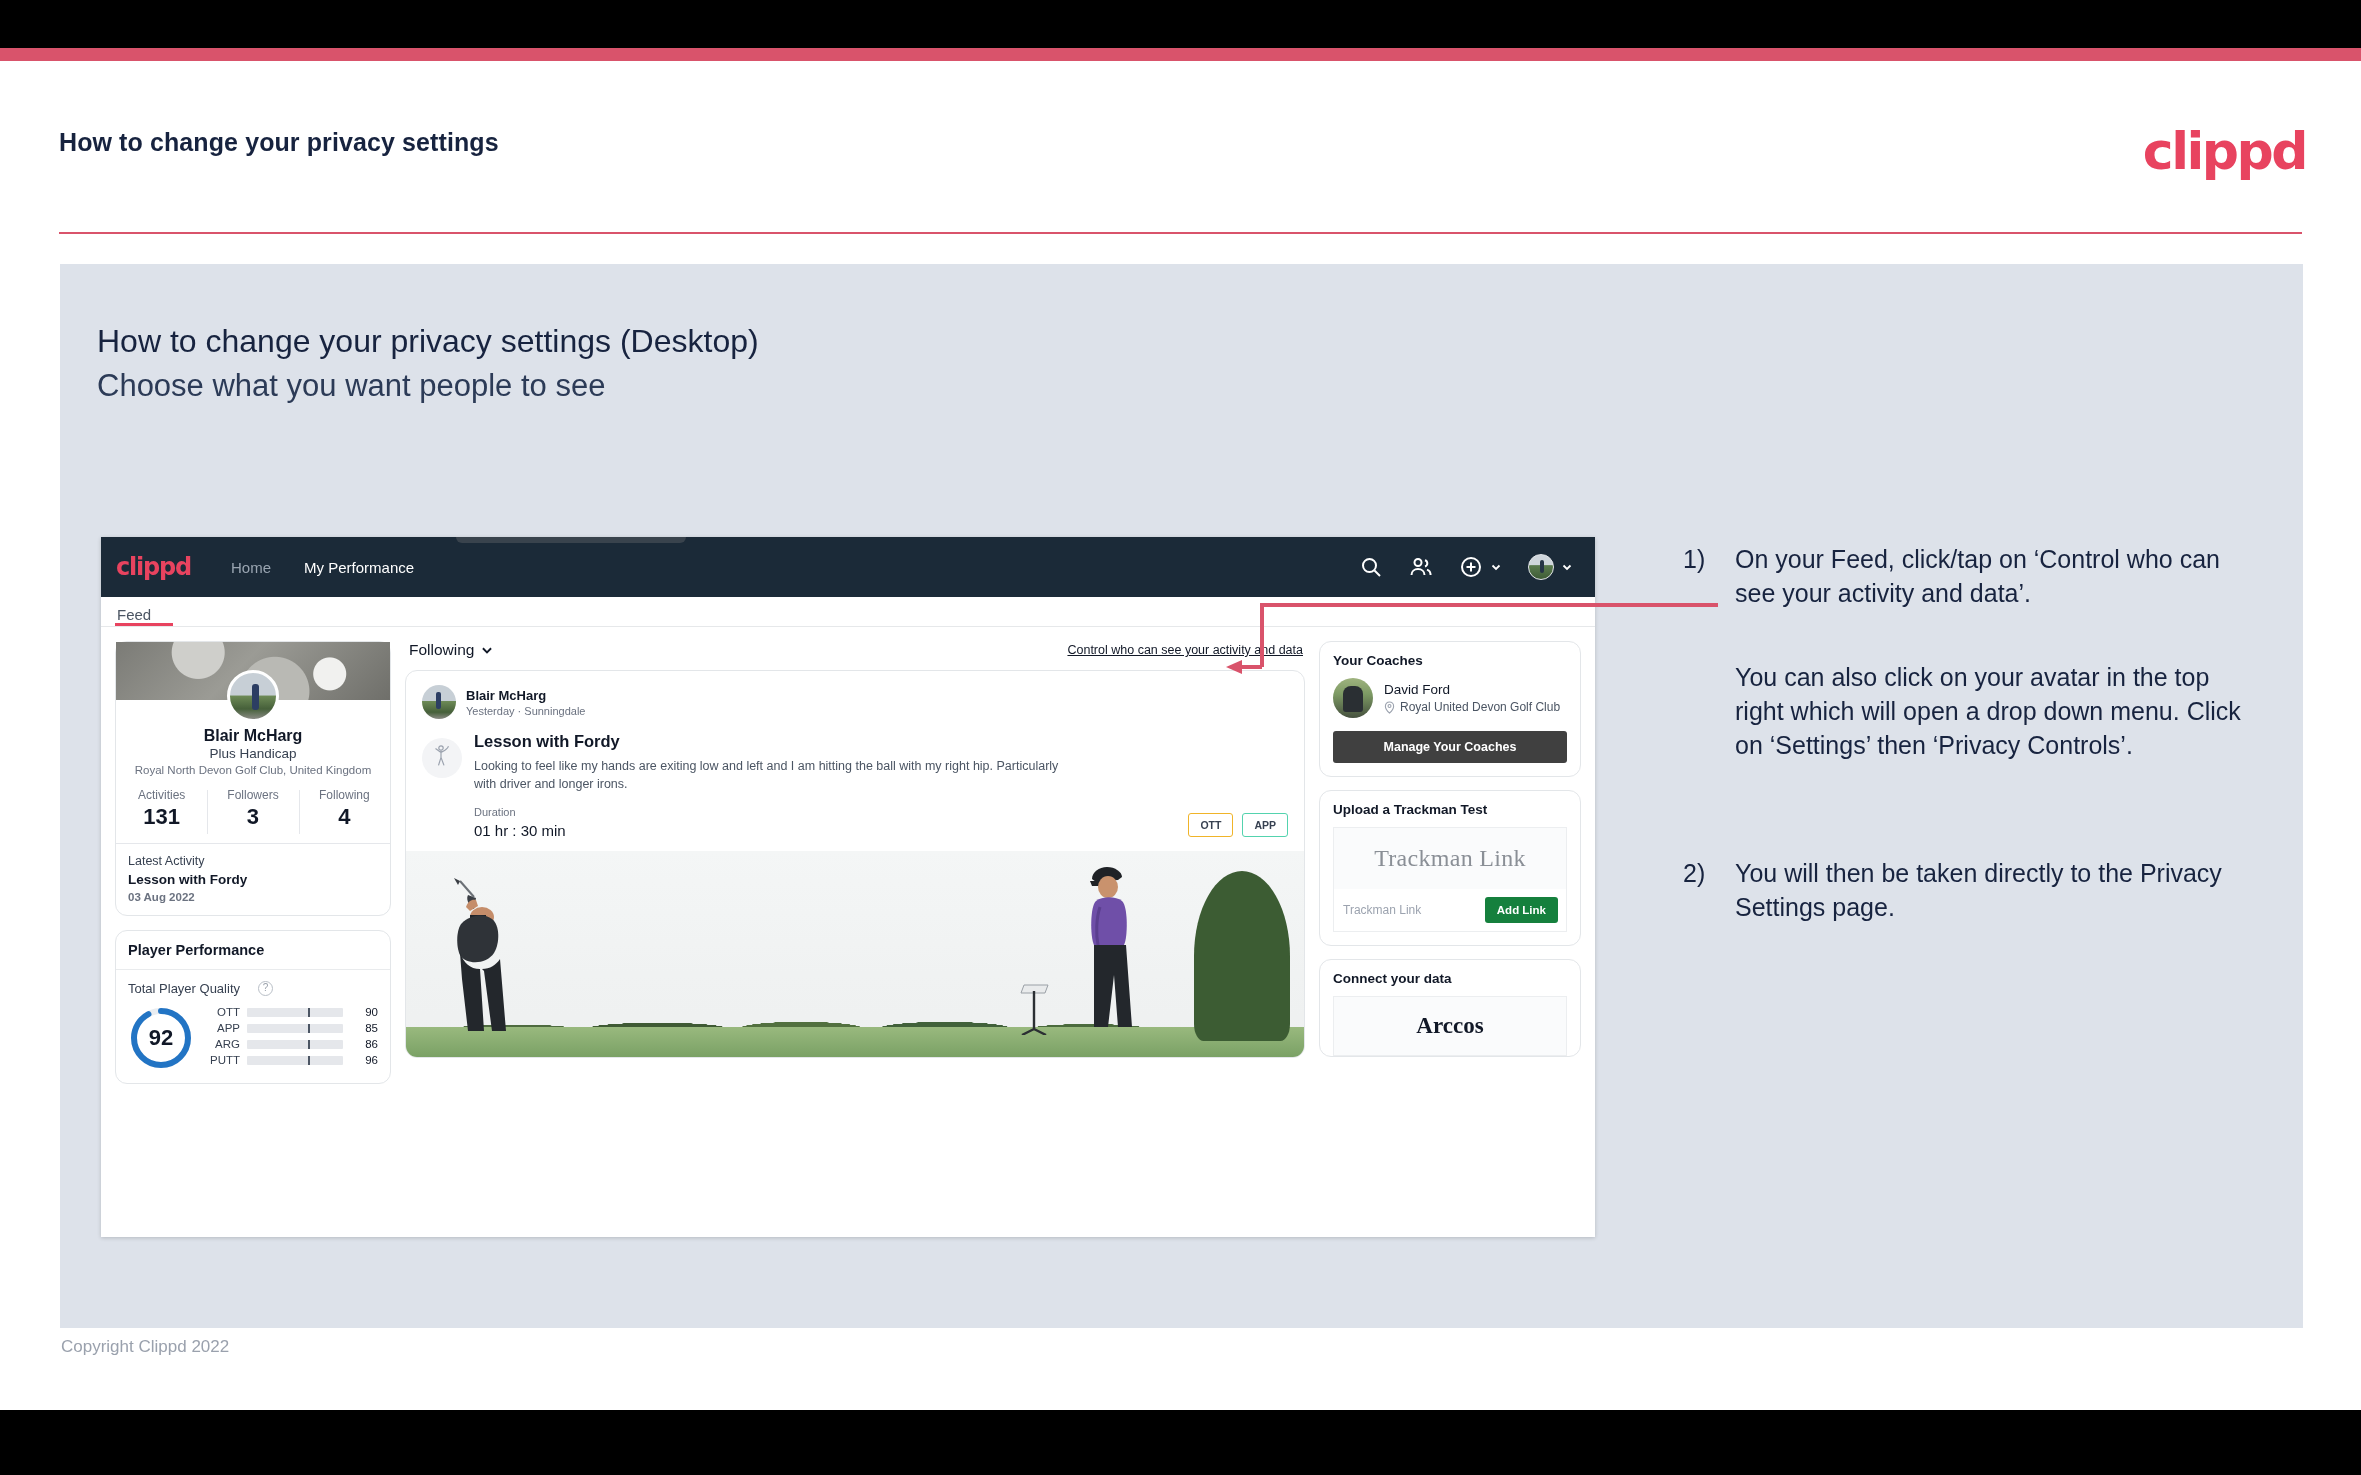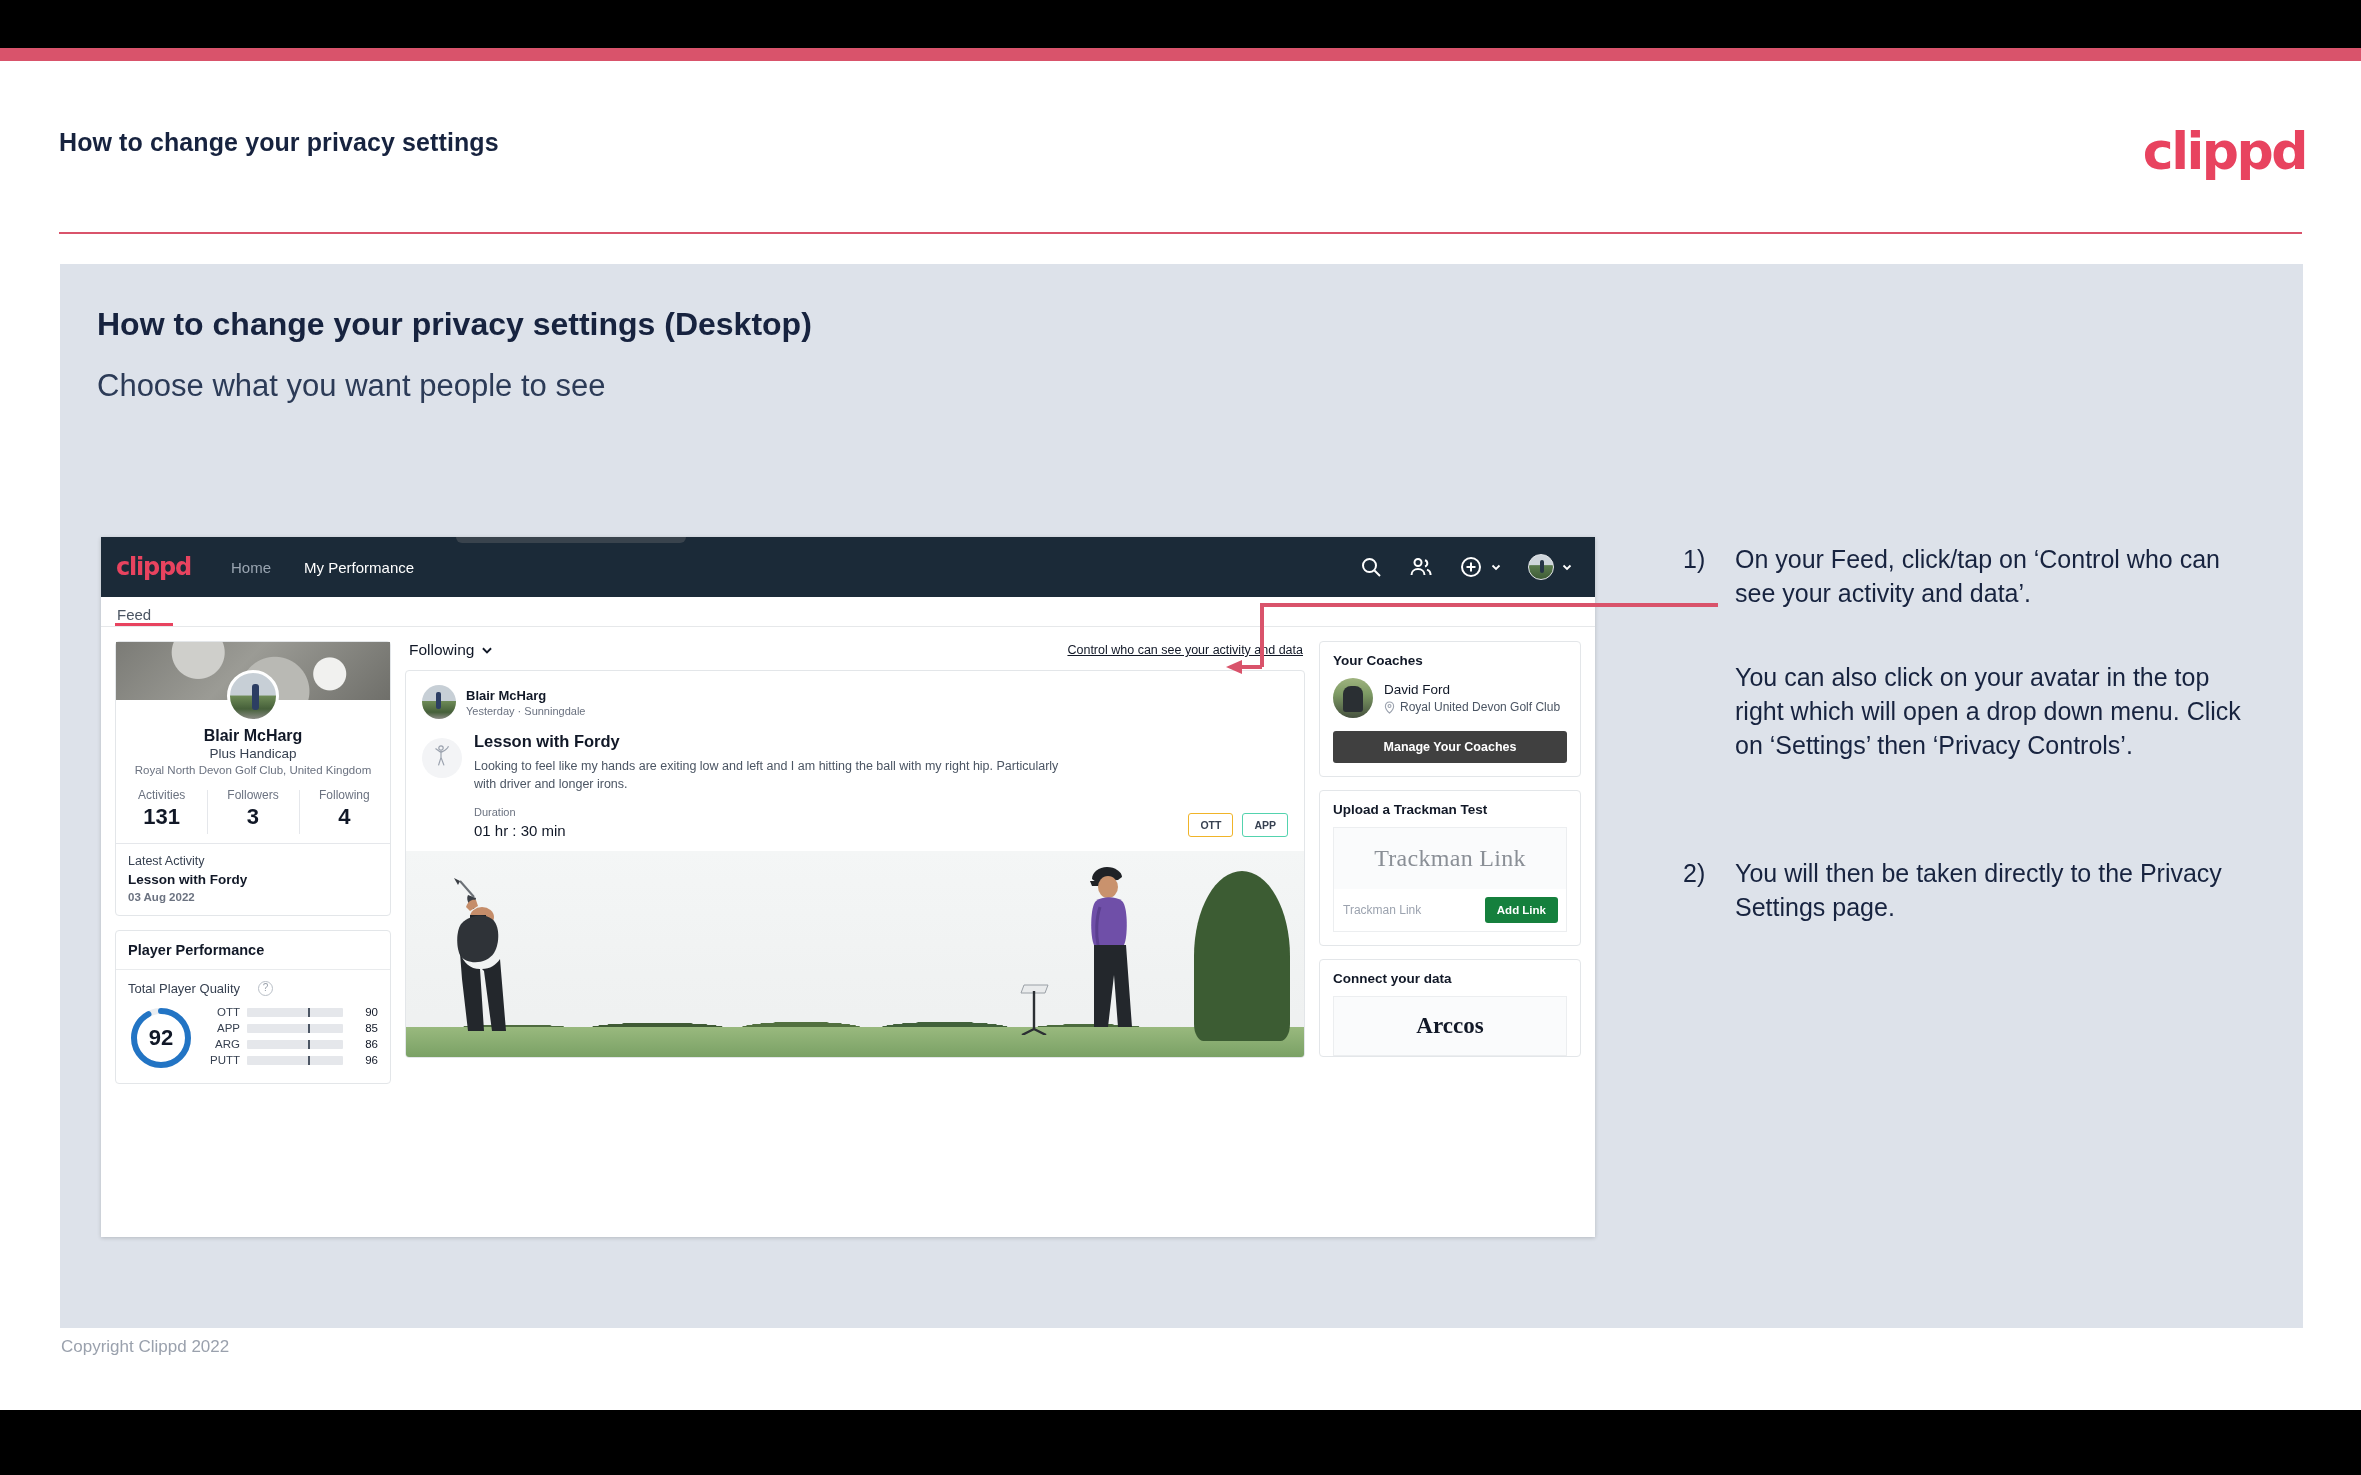--- a/index.html
+++ b/index.html
@@ -29,22 +29,22 @@
     line-height:1;
   }
   .hdr-rule { position:absolute; left:59px; top:232px; width:2243px; height:2px; background:#d9536b; }
 
   
   .panel {
     position:absolute; left:60px; top:264px; width:2243px; height:1064px;
     background:#dde2ea;
   }
   .panel-title {
-    position:absolute; left:97px; top:306px;
-    font-size:32px; font-weight:700; color:#17233f;
+    position:absolute; left:97px; top:323px;
+    font-size:32px; font-weight:400; color:#17233f;
   }
   .panel-sub {
     position:absolute; left:97px; top:368px;
     font-size:31px; font-weight:400; color:#2c3b57;
   }
   .copyright {
     position:absolute; left:61px; top:1337px;
     font-size:17px; color:#9aa1ad;
   }
 
@@ -82,21 +82,21 @@
   .nav-group { display:flex; align-items:center; gap:7px; }
 
   .app-tabs { height:30px; background:#fff; border-bottom:1px solid #e6e8ea; position:relative; }
   .app-tab {
     position:absolute; left:16px; top:9px; font-size:15px; color:#4b5563;
   }
   .app-tab-underline { position:absolute; left:14px; bottom:0; width:58px; height:3px; background:#e8435f; }
 
   .app-body { display:flex; padding:14px 14px 0 14px; gap:14px; background:#fff; height:599px; }
 
-  .card { background:#fff; border:1px solid #e3e6e9; border-radius:4px; }
+  .card { background:#fff; border:1px solid #e3e6e9; border-radius:12px; }
 
   
   .col-left { width:276px; flex:0 0 276px; }
   .profile-cover {
     height:58px;
     background:
       radial-gradient(circle at 78% 55%, #f1f1ef 0 16px, transparent 17px),
       radial-gradient(circle at 30% 18%, #cfcfcb 0 26px, transparent 27px),
       radial-gradient(circle at 58% 85%, #b9b9b4 0 34px, transparent 35px),
       linear-gradient(135deg,#7b7b76 0%,#9b9b95 45%,#6f6f6a 100%);

